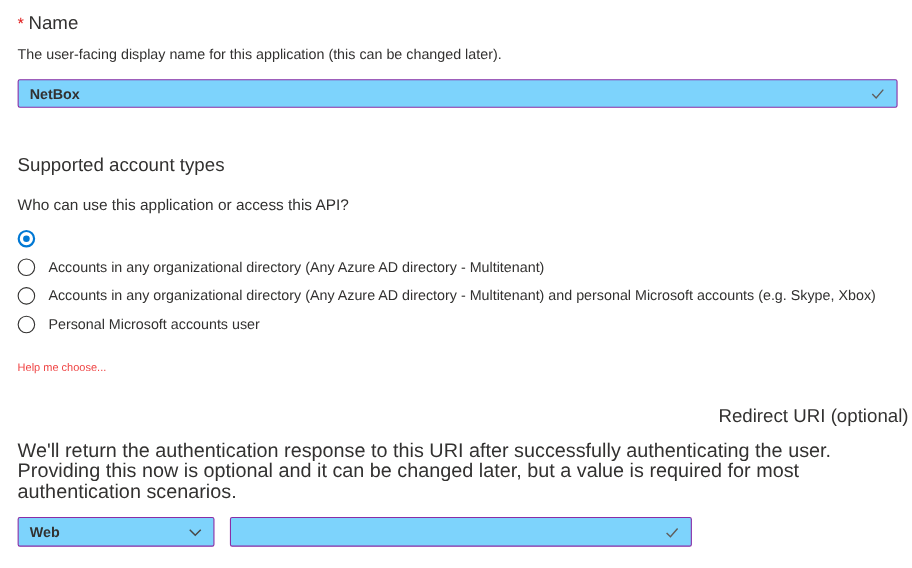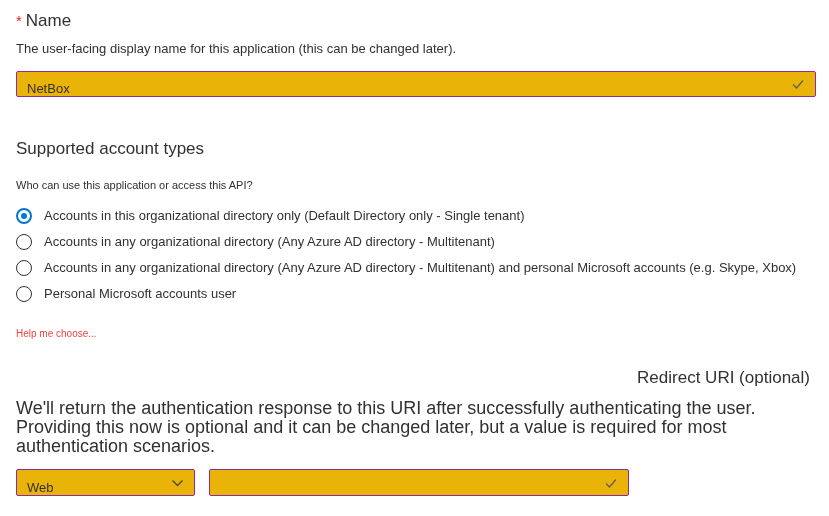--- a/index.html
+++ b/index.html
@@ -1,45 +1,46 @@
 <!DOCTYPE html>
 <html><head>
 <meta charset="utf-8">
 <style>
   * { box-sizing: border-box; margin: 0; padding: 0; }
   html, body { width: 829px; height: 516px; background: #ffffff; }
   body {
     font-family: "Liberation Sans", "DejaVu Sans", sans-serif;
     color: #323130;
   }
-  .page { padding: 10px 19px 0 16px; width: 829px; }
+  .page { padding: 10px 3px 0 16px; width: 829px; }
 
   .section-title {
     font-size: 17px;
     font-weight: 400;
     color: #323130;
     line-height: 22px;
   }
   .required-star { color: #e02020; margin-right: 4px; font-size: 15px; }
 
   .field-desc {
     font-size: 13px;
     line-height: 18px;
     color: #323130;
   }
 
   
   .control {
     position: relative;
     border: 1px solid #8a2da5;
     border-radius: 2px;
-    background: #eab308;
+    background: #7dd3fc;
     height: 26px;
     display: flex;
-    align-items: flex-end;
+    align-items: center;
+    font-weight: bold;
   }
   .control .control-text {
     font-size: 13px;
     color: #323130;
     padding-left: 10px;
     white-space: nowrap;
     overflow: hidden;
     flex: 1;
   }
   .control .right-icon {
@@ -47,21 +48,21 @@
     right: 9px;
     top: 50%;
     transform: translateY(-50%);
     display: flex;
     align-items: center;
   }
 
   .name-input { width: 800px; margin-top: 13px; }
 
   .sec2-title { margin-top: 41px; }
-  .question { margin-top: 16px; font-size: 11px; line-height: 18px; }
+  .question { margin-top: 16px; font-size: 14px; line-height: 18px; }
 
   .radio-group { margin-top: 9px; }
   .radio-row {
     display: flex;
     align-items: center;
     height: 26px;
     cursor: pointer;
   }
   .radio-circle {
     width: 16px;
@@ -139,21 +140,20 @@
   </div>
 
   
   <div class="section-title sec2-title">Supported account types</div>
 
   <p class="question">Who can use this application or access this API?</p>
 
   <div class="radio-group">
     <div class="radio-row selected">
       <span class="radio-circle"></span>
-      <span class="radio-label">Accounts in this organizational directory only (Default Directory only - Single tenant)</span>
     </div>
     <div class="radio-row">
       <span class="radio-circle"></span>
       <span class="radio-label">Accounts in any organizational directory (Any Azure AD directory - Multitenant)</span>
     </div>
     <div class="radio-row">
       <span class="radio-circle"></span>
       <span class="radio-label">Accounts in any organizational directory (Any Azure AD directory - Multitenant) and personal Microsoft accounts (e.g. Skype, Xbox)</span>
     </div>
     <div class="radio-row">

